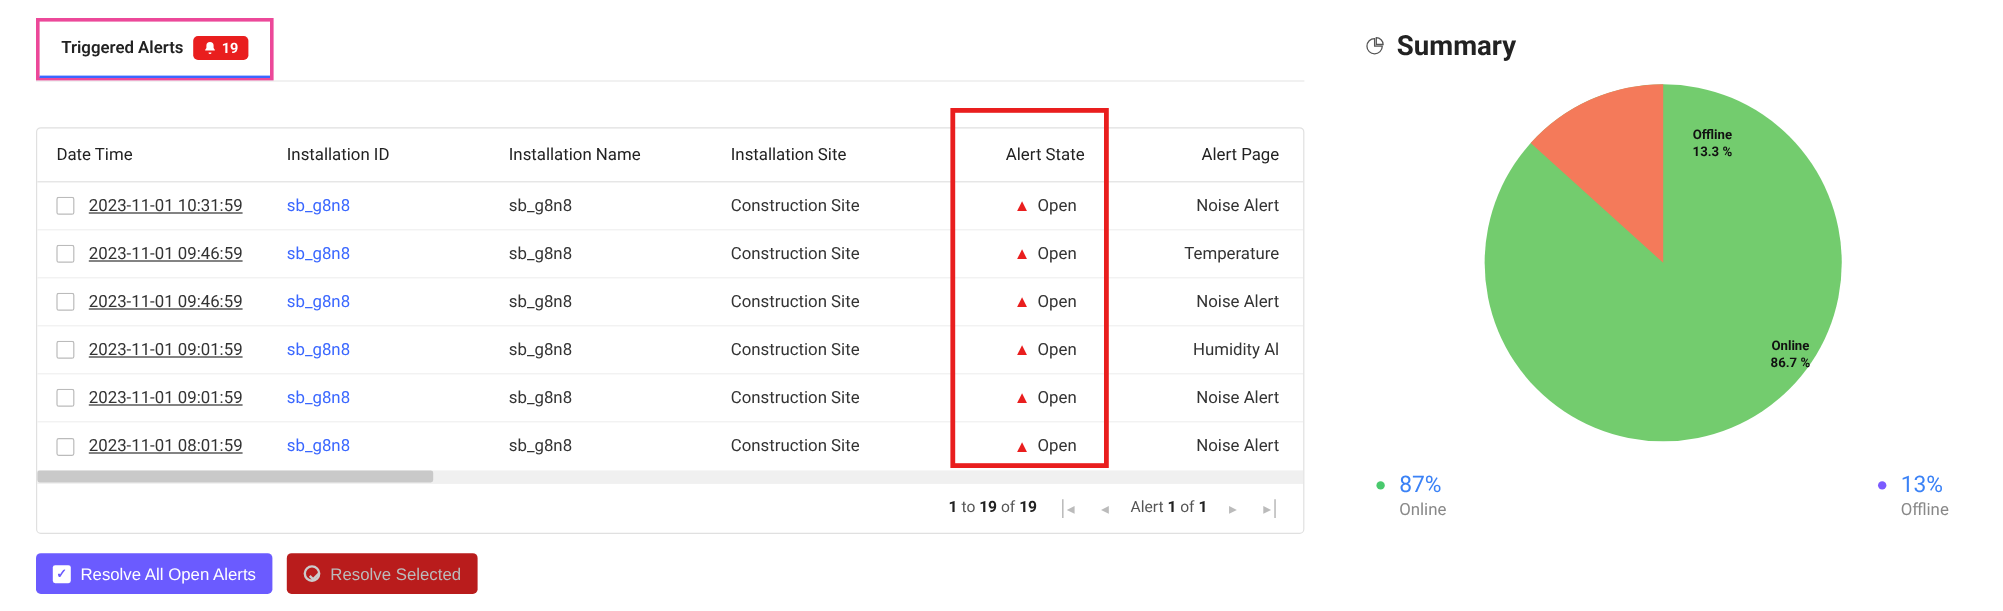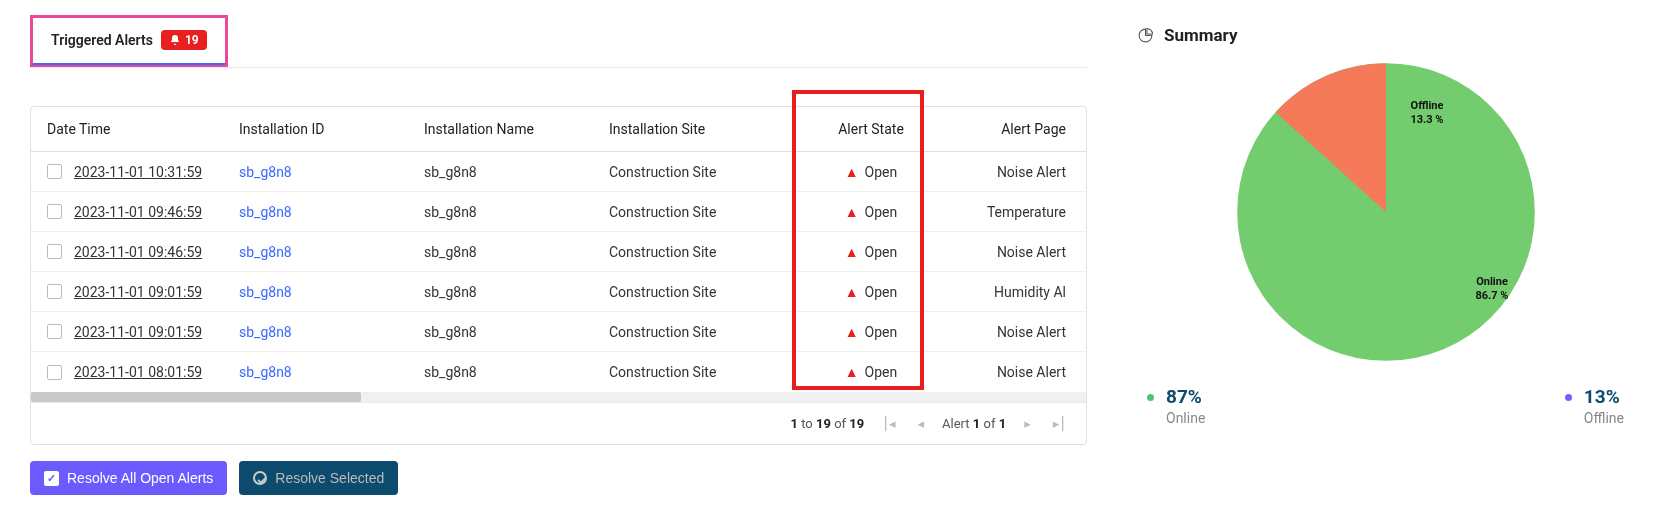--- a/index.html
+++ b/index.html
@@ -75,41 +75,41 @@
   .pg-text strong { color: #222; }
 
   
   .actions { display: flex; gap: 12px; margin-top: 16px; }
   .btn {
     display: inline-flex; align-items: center; gap: 8px; height: 34px; padding: 0 14px;
     border-radius: 4px; font-size: 14px; cursor: pointer; border: none;
   }
   .btn-primary { background: #6b5bff; color: #fff; }
   .btn-primary .ico { width: 15px; height: 15px; background: #fff; color: #6b5bff; border-radius: 2px; display: inline-flex; align-items: center; justify-content: center; font-size: 11px; font-weight: 900; }
-  .btn-disabled { background: #0c4a6e; color: #bbb; cursor: default; }
+  .btn-disabled { background: #b91c1c; color: #bbb; cursor: default; }
   .btn-disabled .ico-circle { width: 14px; height: 14px; border: 2px solid #ccc; border-radius: 50%; position: relative; }
   .btn-disabled .ico-circle::after { content:""; position:absolute; left:3px; top:4px; width:6px; height:3px; border-left:2px solid #ccc; border-bottom:2px solid #ccc; transform: rotate(-45deg); }
 
   
-  .summary-head { display:flex; align-items:center; gap:10px; font-weight:700; font-size:17px; color:#222; margin-bottom:12px; }
+  .summary-head { display:flex; align-items:center; gap:10px; font-weight:700; font-size:23px; color:#222; margin-bottom:12px; }
   .summary-head svg { width:17px; height:17px; stroke:#555; fill:none; stroke-width:1.5; }
 
   .pie-wrap { display:flex; justify-content:center; margin-top:10px; }
   .pie { width:310px; height:310px; position:relative; }
   .pie svg { width:100%; height:100%; }
   .pie-label { position:absolute; font-size:11px; font-weight:700; text-align:center; line-height:1.3; color:#111; }
   .lbl-offline { top:42px; left:180px; }
   .lbl-online  { top:218px; left:245px; }
 
   .stats { display:flex; justify-content:space-between; margin-top:18px; padding: 0 10px; }
   .stat { display:flex; align-items:flex-start; gap:12px; }
   .dot { width:7px; height:7px; border-radius:50%; margin-top:9px; }
   .dot.green { background:#49c96d; }
   .dot.purple { background:#7b5bff; }
-  .stat .val { font-size:19px; font-weight:700; color:#0c4a6e; }
+  .stat .val { font-size:19px; font-weight:400; color:#3b82f6; }
   .stat .lbl { font-size:14px; color:#888; margin-top:2px; }
 </style>
 </head>
 <body>
 
 <div class="page">
   <div class="main">
 
     <div class="tabs">
       <div class="tab active tab-highlight">

